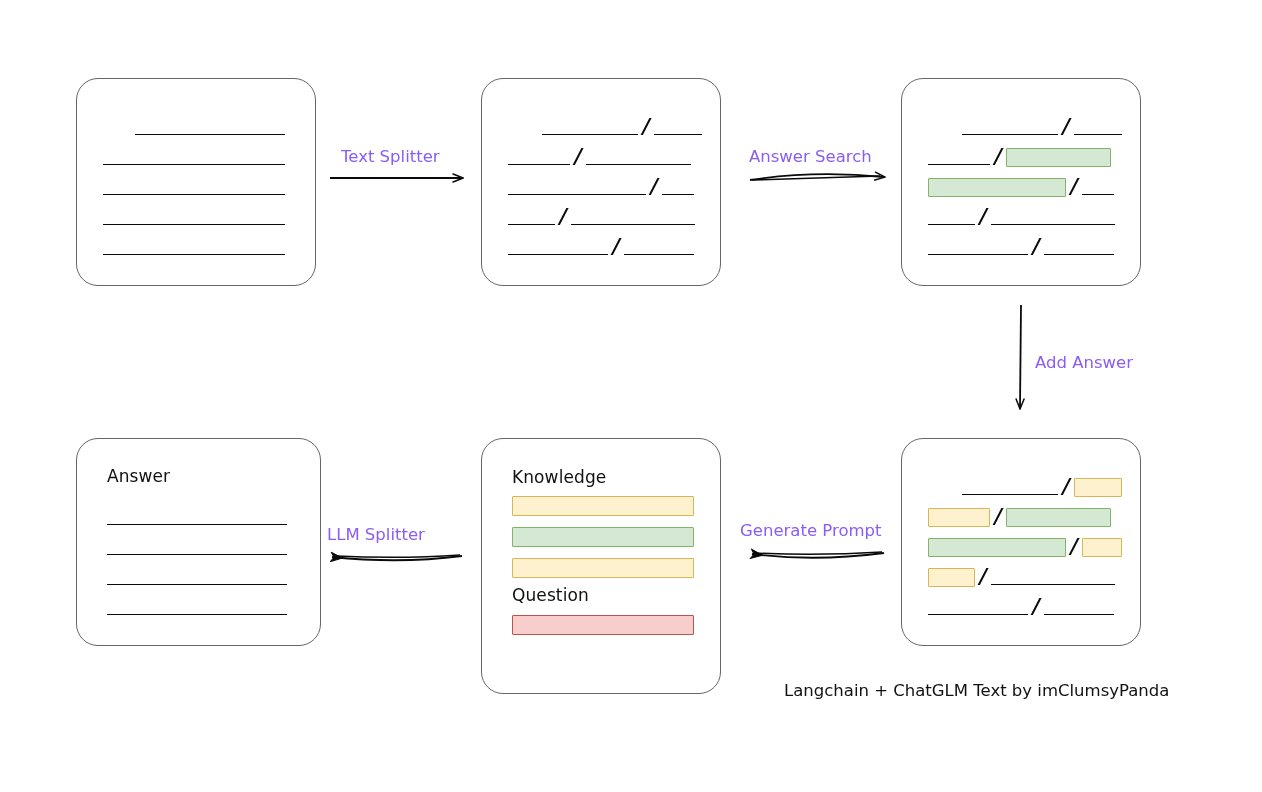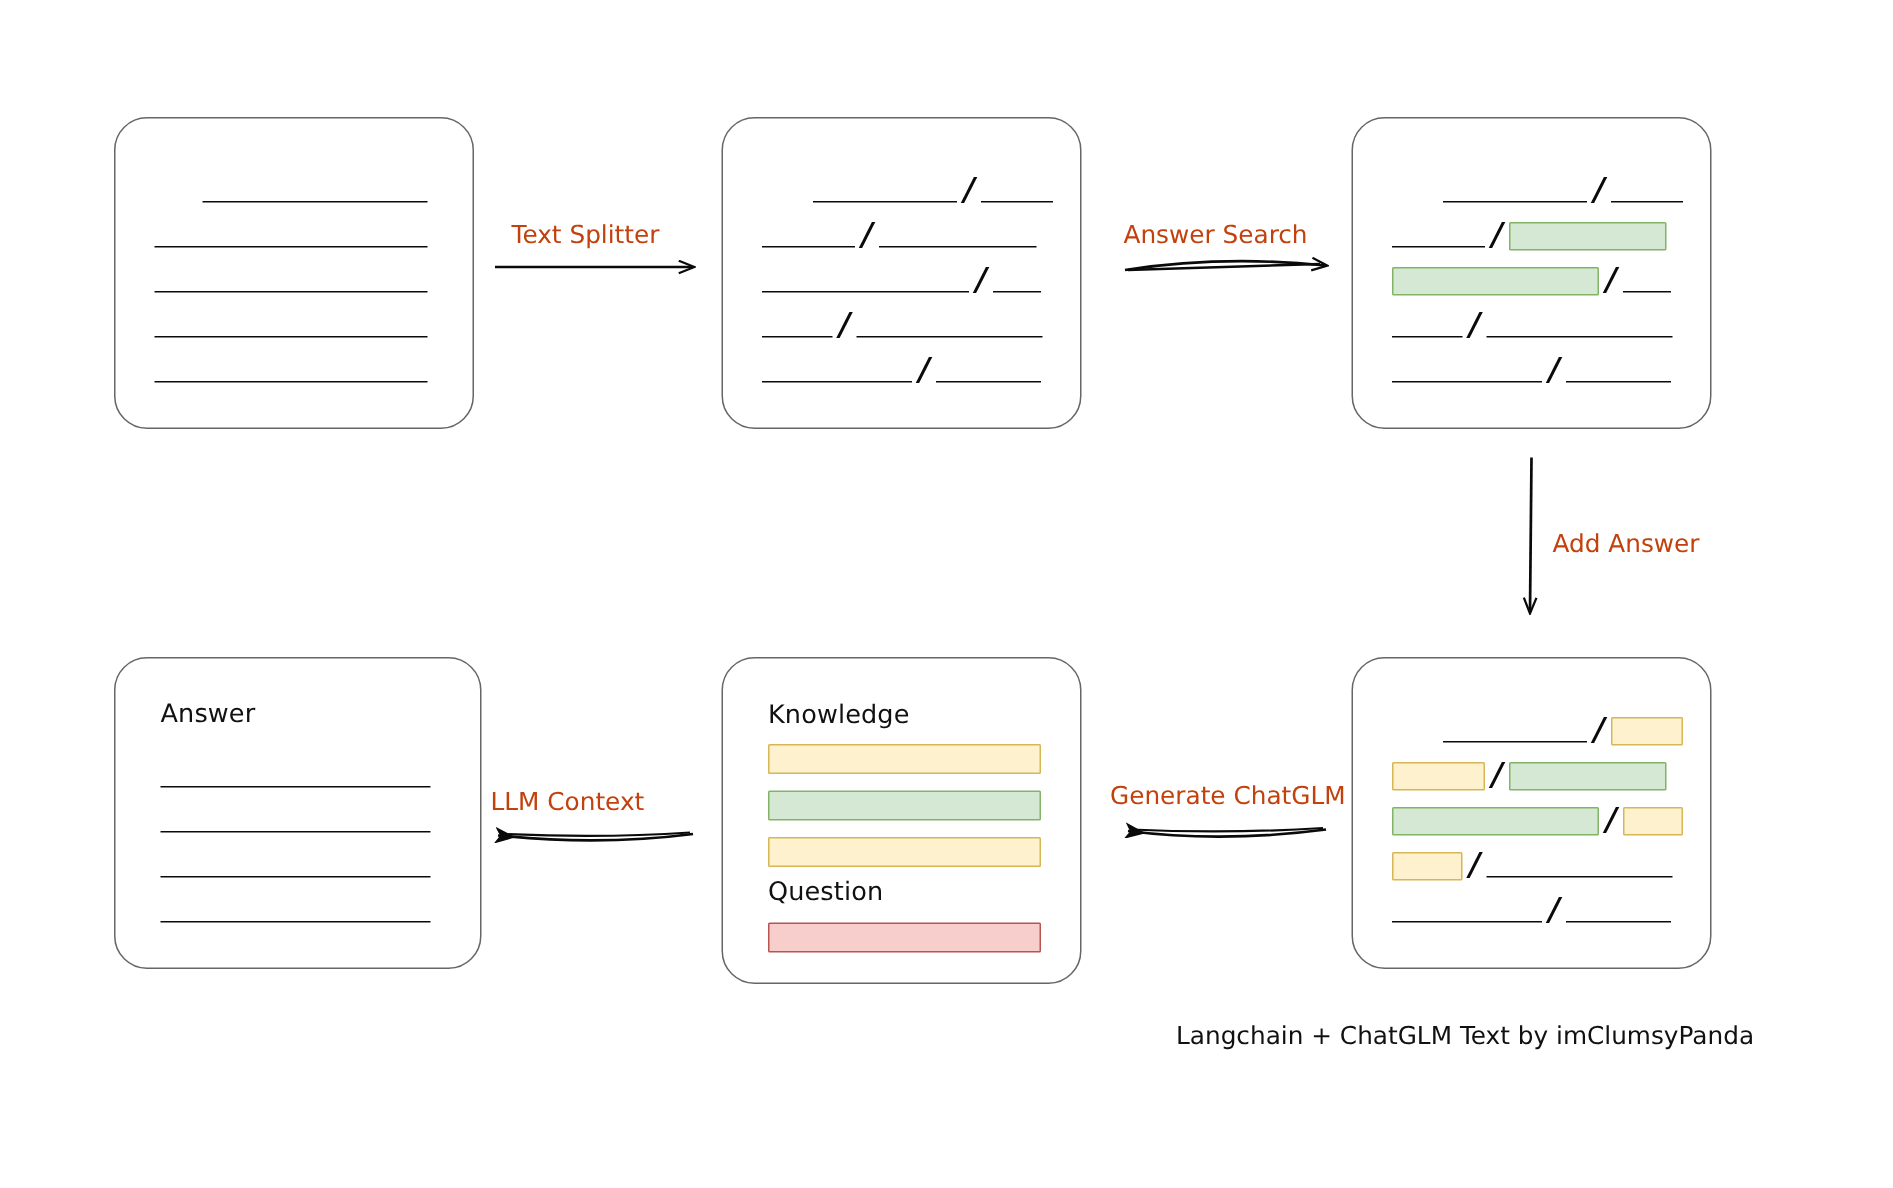--- a/index.html
+++ b/index.html
@@ -93,21 +93,21 @@
     border: 1.4px solid #888;
   }
   .bar.yellow { background: #fdf2cd; border-color: #d6b656; }
   .bar.green  { background: #d5e8d4; border-color: #82b366; }
   .bar.red    { background: #f8cecc; border-color: #b85450; }
 
   
   .edge-label {
     position: absolute;
     font-size: 16.5px;
-    color: #c2410c;
+    color: #8b5cf6;
     font-family: "DejaVu Sans", sans-serif;
     white-space: nowrap;
   }
 
   .caption {
     position: absolute;
     font-size: 16.5px;
     color: #111111;
     font-family: "DejaVu Sans", sans-serif;
     white-space: nowrap;
@@ -152,23 +152,23 @@
     <path d="M460,555 Q402,559 336,556" fill="none" stroke="#0a0a0a" stroke-width="1.5"></path>
   </g>
 </svg>
 
 <div class="edge-label" style="left:341px; top:147px;">Text Splitter</div>
 
 <div class="edge-label" style="left:749px; top:147px;">Answer Search</div>
 
 <div class="edge-label" style="left:1035px; top:353px;">Add Answer</div>
 
-<div class="edge-label" style="left:740px; top:521px;">Generate ChatGLM</div>
-
-<div class="edge-label" style="left:327px; top:525px;">LLM Context</div>
+<div class="edge-label" style="left:740px; top:521px;">Generate Prompt</div>
+
+<div class="edge-label" style="left:327px; top:525px;">LLM Splitter</div>
 
 <div class="node" style="left:76px; top:78px; width:240px; height:208px;">
   <div class="rows">
       <div class="row" style="left: 58px; top: 38px;">
         <span class="seg line" style="width: 150px;"></span>
       </div>
       <div class="row" style="left: 26px; top: 68px;">
         <span class="seg line" style="width: 182px;"></span>
       </div>
       <div class="row" style="left: 26px; top: 98px;">
@@ -266,21 +266,21 @@
         <span class="seg line" style="width: 124px;"></span>
       </div>
       <div class="row" style="left: 26px; top: 158px;">
         <span class="seg line" style="width: 100px;"></span>
         <span class="slash">/</span>
         <span class="seg line" style="width: 70px;"></span>
       </div>
     </div>
 </div>
 
-<div class="node" style="left:481px; top:438px; width:240px; height:218px;padding-left:24px;">
+<div class="node" style="left:481px; top:438px; width:240px; height:256px;padding-left:24px;">
   <div class="node-title" style="top:28px;">Knowledge</div>
 
   <div class="bar yellow" style="left:30px; top:57px; width:182px;"></div>
   <div class="bar green" style="left:30px; top:88px; width:182px;"></div>
   <div class="bar yellow" style="left:30px; top:119px; width:182px;"></div>
 
   <div class="node-title" style="top:146px;">Question</div>
 
   <div class="bar red" style="left:30px; top:176px; width:182px;"></div>
 </div>

